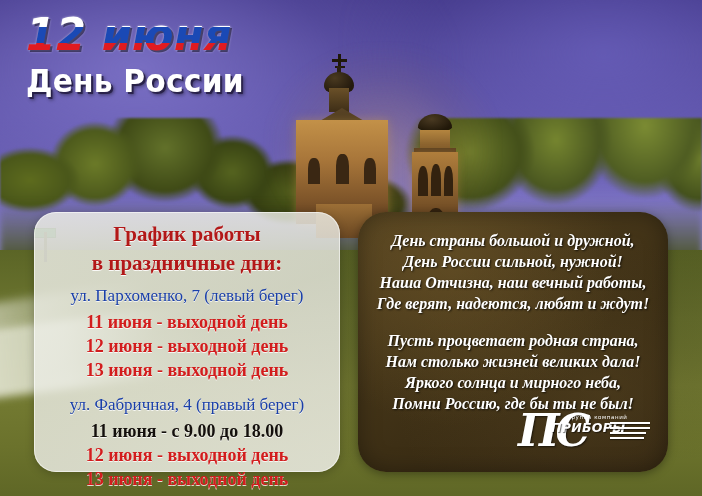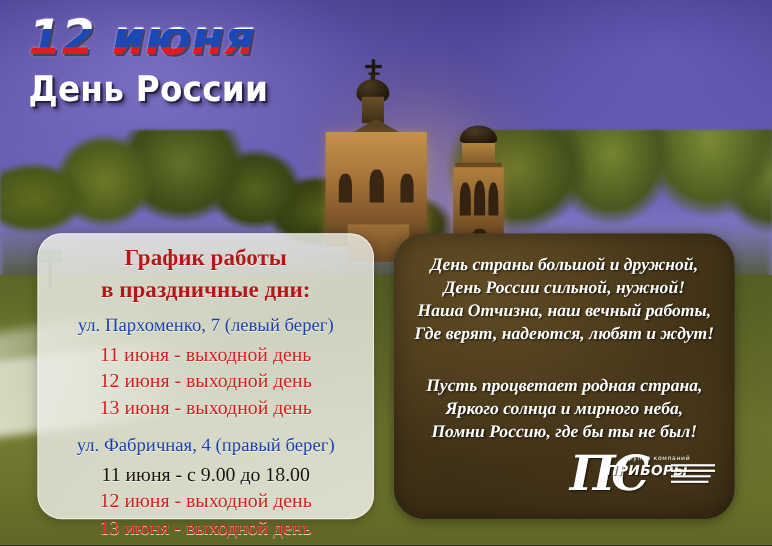--- a/index.html
+++ b/index.html
@@ -197,21 +197,21 @@
   .sch-addr{
     margin-top:7px;
     color:#1a3fa8;
     font-family:"Liberation Serif", serif;
     font-weight:normal;
     font-size:17px; line-height:22px;
     text-shadow:0 1px 0 rgba(255,255,255,.8);
   }
   .sch-line{
     font-family:"Liberation Serif", serif;
-    font-weight:normal;
+    font-weight:bold;
     font-size:18px; line-height:24px;
     text-shadow:0 1px 0 rgba(255,255,255,.8);
   }
   .sch-line.red{ color:#d21d1d; }
   .sch-line.black{ color:#14100c; }
   .sch-block{ margin-top:3px; }
   .sch-addr2{ margin-top:12px; }
 
   
   .panel-right{
@@ -228,21 +228,21 @@
   }
   .poem-line{
     color:#ffffff;
     font-family:"Liberation Serif", serif;
     font-style:italic;
     font-weight:bold;
     font-size:16px; line-height:21px;
     text-shadow:1px 1px 2px rgba(0,0,0,.75);
     white-space:nowrap;
   }
-  .stanza-2{ margin-top:26px; }
+  .stanza-2{ margin-top:16px; }
 
   
   .logo{
     position:absolute; left:520px; top:416px; width:134px; height:52px;
   }
   .logo-mono{
     position:absolute; left:0; top:-2px;
     font-family:"DejaVu Serif", serif;
     font-weight:bold; font-style:italic;
     font-size:44px; line-height:46px;
@@ -355,20 +355,21 @@
 
   <div class="panel-right">
     <div>
       <div class="poem-line">День страны большой и дружной,</div>
       <div class="poem-line">День России сильной, нужной!</div>
       <div class="poem-line">Наша Отчизна, наш вечный работы,</div>
       <div class="poem-line">Где верят, надеются, любят и ждут!</div>
     </div>
     <div class="stanza-2">
       <div class="poem-line">Пусть процветает родная страна,</div>
+      <div class="poem-line">Нам столько жизней великих дала!</div>
       <div class="poem-line">Яркого солнца и мирного неба,</div>
       <div class="poem-line">Помни Россию, где бы ты не был!</div>
     </div>
 
     <div class="logo" style="position:absolute;left:160px;top:198px;">
       <div class="logo-mono">ПС</div>
       <div class="logo-small">группа компаний</div>
       <div class="logo-w1">ПРИБОРЫ</div>
       <div class="logo-w2">ОХРАНЫ</div>
       <div class="logo-stripes">

